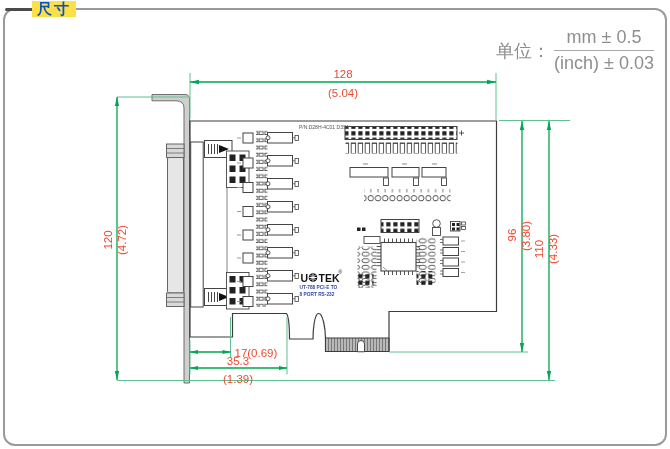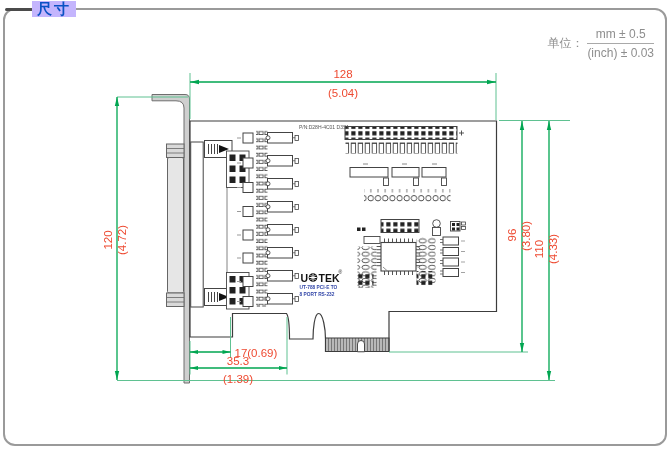--- a/index.html
+++ b/index.html
@@ -2,24 +2,24 @@
 <html><head>
 <meta charset="utf-8">
 <style>
   html,body{margin:0;padding:0;width:670px;height:449px;background:#fff;
     font-family:"Liberation Sans","DejaVu Sans",sans-serif;}
   .stage{position:relative;width:670px;height:449px;overflow:hidden;}
   .frame{position:absolute;left:3px;top:8px;right:3px;bottom:3px;
     border:2px solid #9a9a9a;border-radius:12px;}
   .frame-dark-seg{position:absolute;left:5px;top:8px;width:28px;height:3px;
     background:#4b4b4b;border-radius:2px;}
-  .panel-title{position:absolute;left:32px;top:1px;padding:0 5px;background:#c4b5fd;
+  .panel-title{position:absolute;left:32px;top:1px;padding:0 5px;background:#fde047;
     color:#0a52c4;font-size:15px;font-weight:700;letter-spacing:2px;line-height:16px;}
   .units{position:absolute;top:27px;right:16px;display:flex;align-items:center;
-    color:#8e8e8e;font-size:12px;}
+    color:#8e8e8e;font-size:18px;}
   .units .label{margin-right:4px;}
   .frac{text-align:center;}
   .frac .top{display:block;padding:0 8px 2px 8px;border-bottom:1.5px solid #a9a9a9;}
   .frac .bot{display:block;padding-top:2px;}
   svg{position:absolute;left:0;top:0;}
   svg text{font-family:"Liberation Sans","DejaVu Sans",sans-serif;}
   .dimtxt{fill:#ee4a31;font-size:11.5px;}
   .tinytxt{fill:#555;}
 </style>
 </head>

